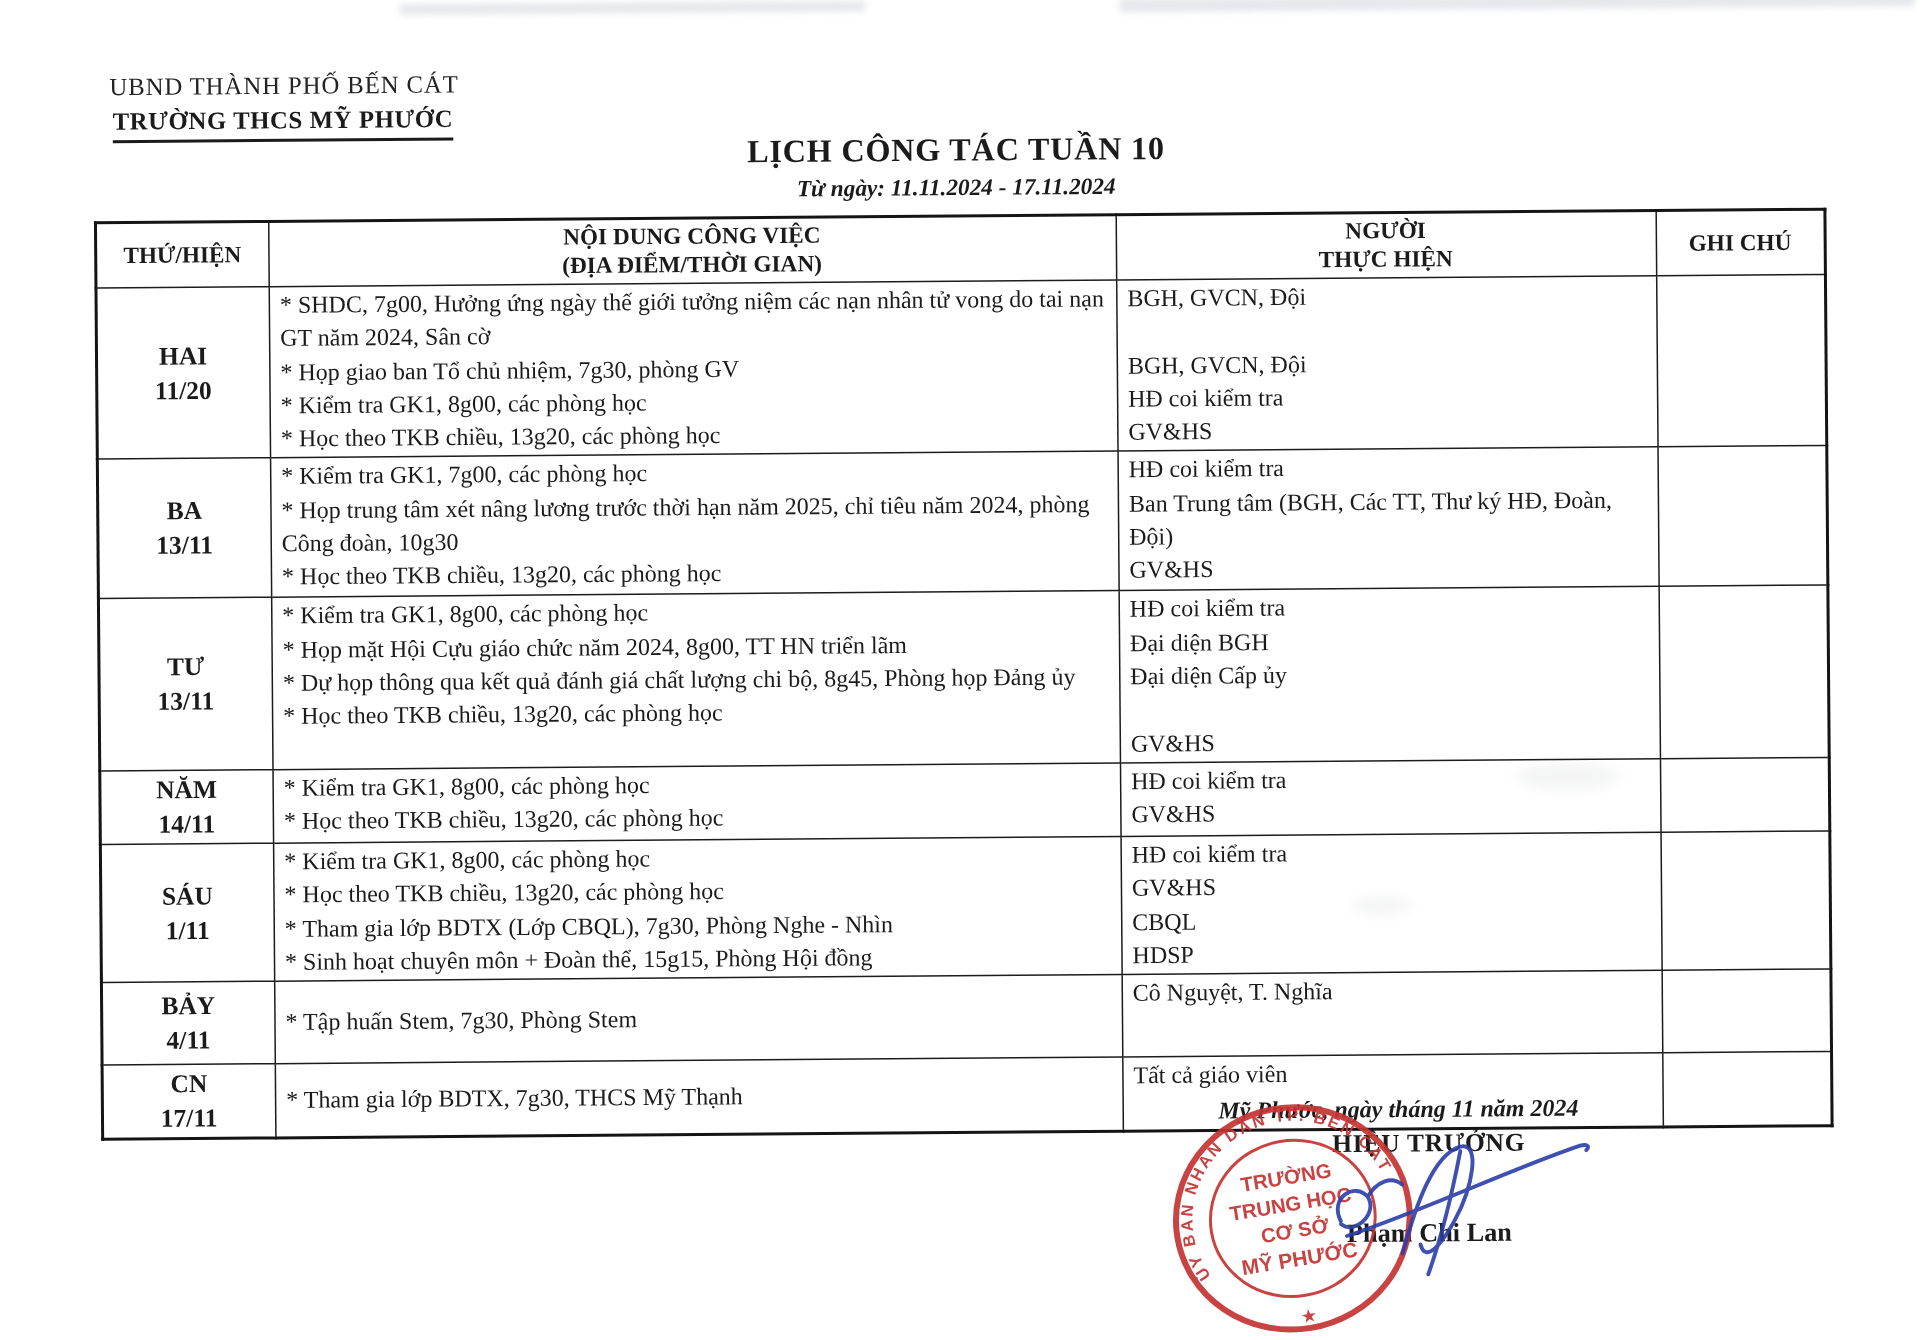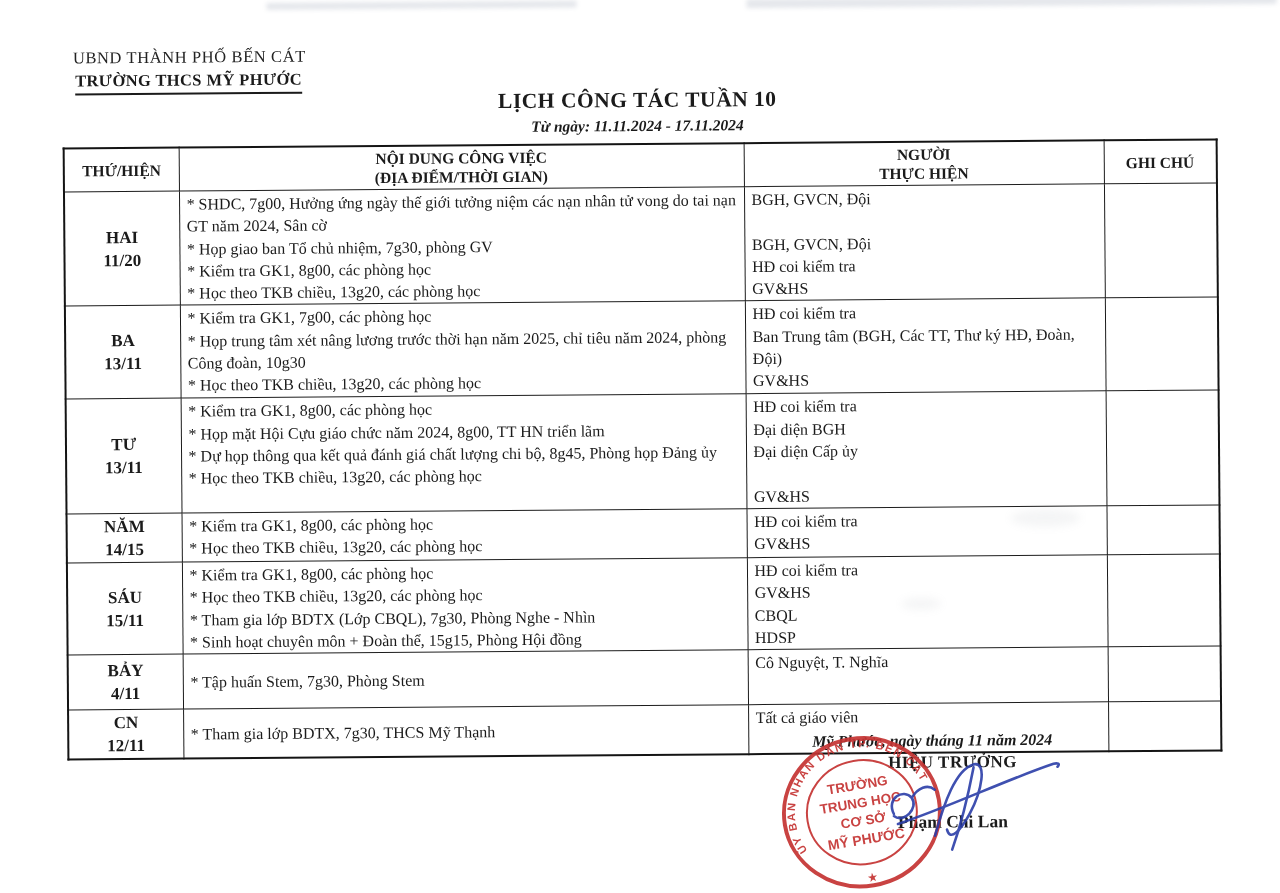--- a/index.html
+++ b/index.html
@@ -133,37 +133,37 @@
         <div class="pl">Đại diện Cấp ủy</div>
         <div class="pl"></div>
         <div class="pl">GV&amp;HS</div>
       </td>
       <td class="note"></td>
     </tr>
 
     <tr style="height:46px">
       <td class="day">
         <div>NĂM</div>
-        <div>14/15</div>
+        <div>14/11</div>
       </td>
       <td class="tasks">
         <div class="pl">* Kiểm tra GK1, 8g00, các phòng học</div>
         <div class="pl">* Học theo TKB chiều, 13g20, các phòng học</div>
       </td>
       <td class="people">
         <div class="pl">HĐ coi kiểm tra</div>
         <div class="pl">GV&amp;HS</div>
       </td>
       <td class="note"></td>
     </tr>
 
     <tr style="height:91px">
       <td class="day">
         <div>SÁU</div>
-        <div>15/11</div>
+        <div>1/11</div>
       </td>
       <td class="tasks">
         <div class="pl">* Kiểm tra GK1, 8g00, các phòng học</div>
         <div class="pl">* Học theo TKB chiều, 13g20, các phòng học</div>
         <div class="pl">* Tham gia lớp BDTX (Lớp CBQL), 7g30, Phòng Nghe - Nhìn</div>
         <div class="pl">* Sinh hoạt chuyên môn + Đoàn thể, 15g15, Phòng Hội đồng</div>
       </td>
       <td class="people">
         <div class="pl">HĐ coi kiểm tra</div>
         <div class="pl">GV&amp;HS</div>
@@ -183,21 +183,21 @@
       </td>
       <td class="people">
         <div class="pl">Cô Nguyệt, T. Nghĩa</div>
       </td>
       <td class="note"></td>
     </tr>
 
     <tr style="height:43px">
       <td class="day">
         <div>CN</div>
-        <div>12/11</div>
+        <div>17/11</div>
       </td>
       <td class="tasks vmid">
         <div class="pl">* Tham gia lớp BDTX, 7g30, THCS Mỹ Thạnh</div>
       </td>
       <td class="people">
         <div class="pl">Tất cả giáo viên</div>
       </td>
       <td class="note"></td>
     </tr>
   </tbody>

